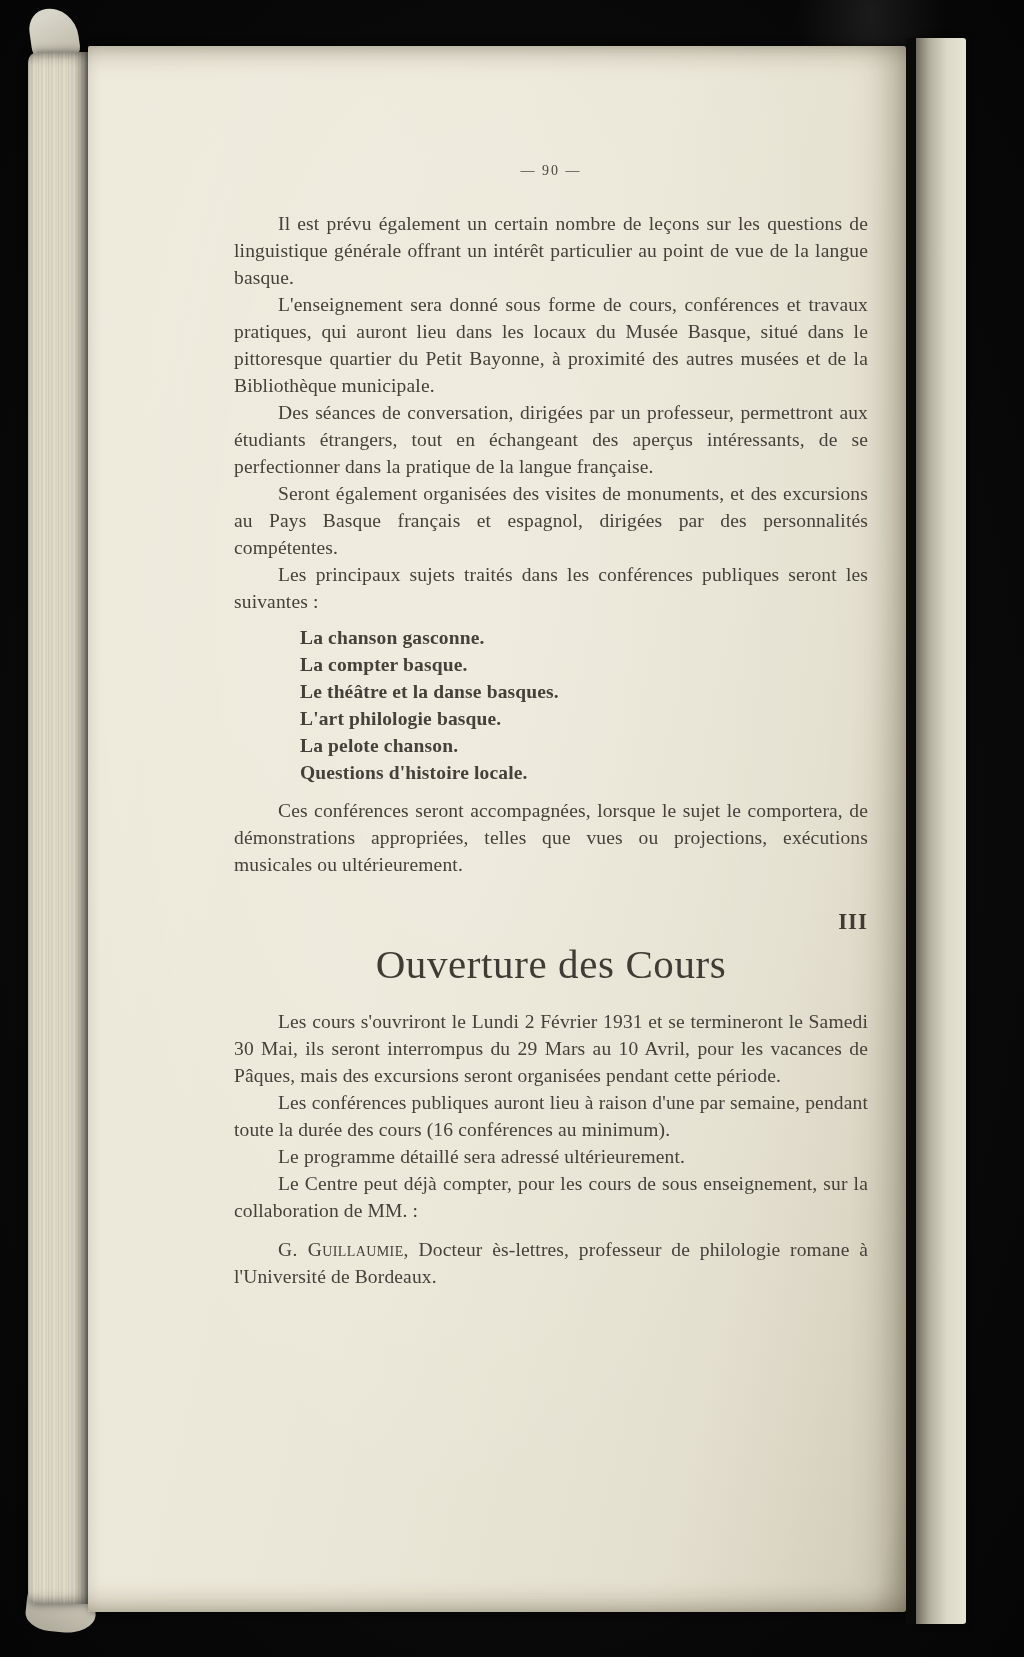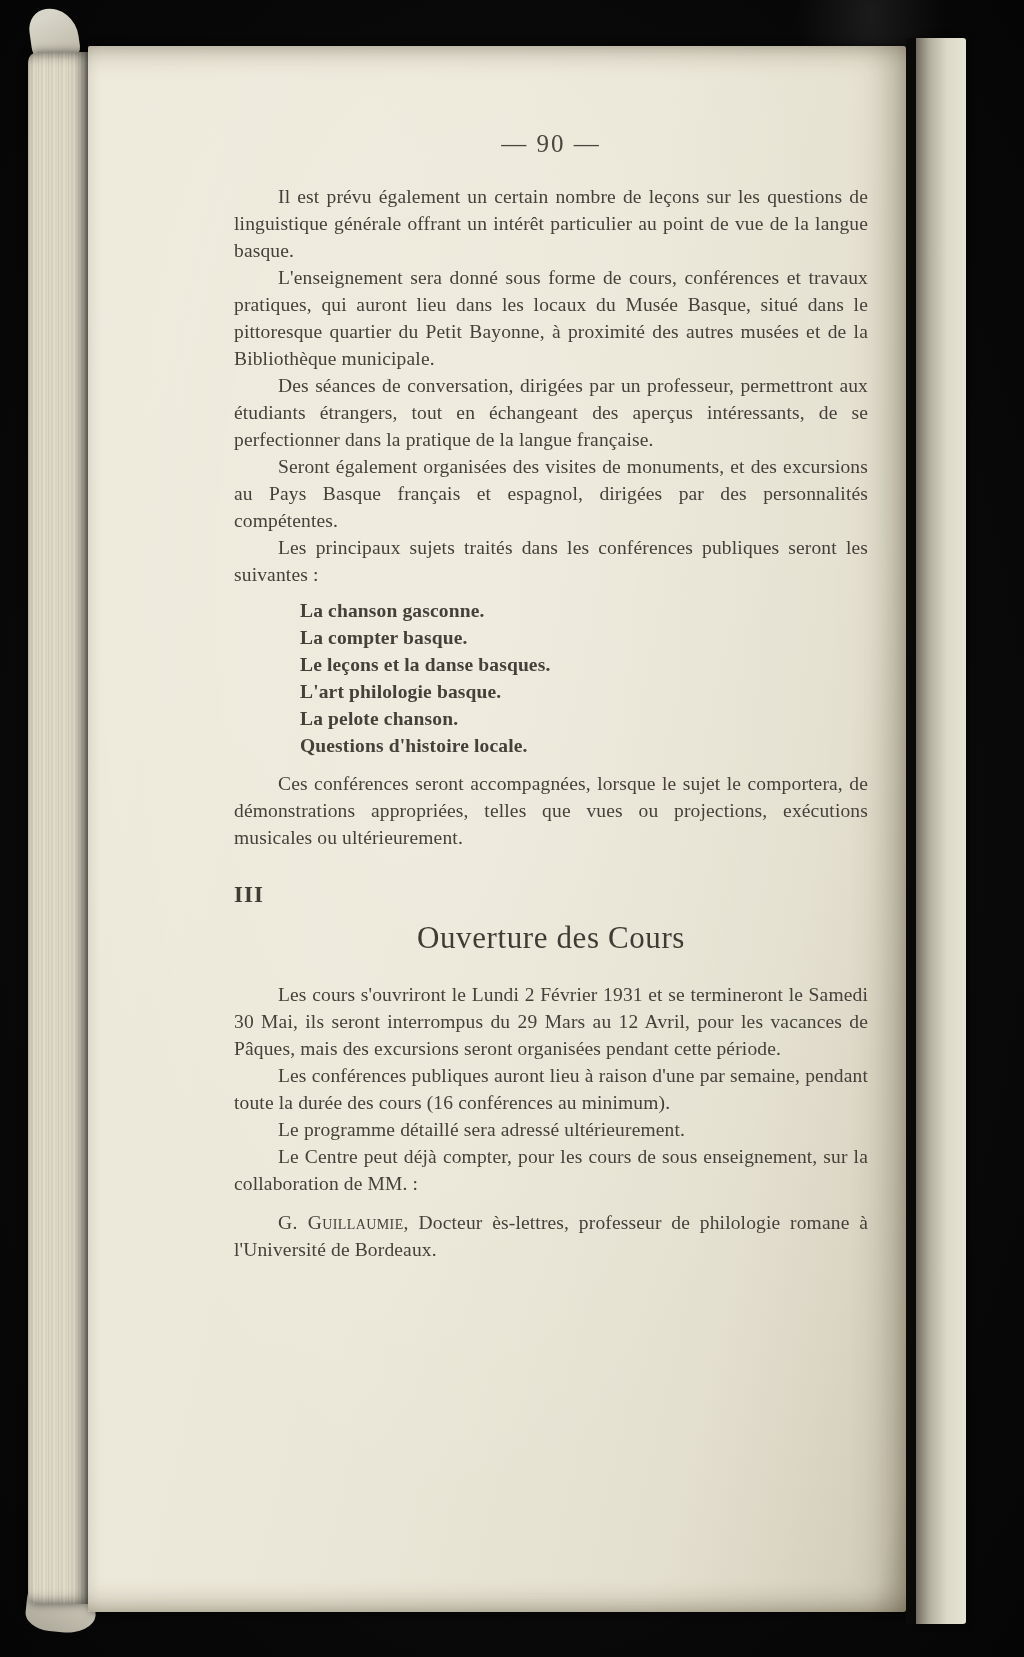--- a/index.html
+++ b/index.html
@@ -89,50 +89,50 @@
     left: 146px;
     top: 0;
     width: 634px;
     color: #45413a;
     font-size: 19.5px;
     line-height: 27px;
     letter-spacing: 0.15px;
   }
   .page-num {
     text-align: center;
-    padding-top: 84px;
+    padding-top: 111px;
     margin: 0 0 26px 0;
-    font-size: 25px;
+    font-size: 14px;
     letter-spacing: 2px;
     color: #4a463e;
   }
   p.body-par {
     margin: 0;
     text-align: justify;
     text-indent: 44px;
   }
   .topics {
     margin: 9px 0 11px 0;
     padding-left: 66px;
     font-weight: bold;
   }
   .topics div {
     line-height: 27px;
   }
   .section-number {
-    text-align: left;
+    text-align: right;
     font-weight: bold;
     font-size: 23px;
     letter-spacing: 1px;
     margin: 30px 0 16px 0;
     color: #403c34;
   }
   .section-title {
     text-align: center;
-    font-size: 31px;
+    font-size: 41px;
     letter-spacing: 0.6px;
     margin: 0 0 30px 0;
     color: #403c34;
   }
   p.author-par {
     margin: 12px 0 0 0;
     text-align: justify;
     text-indent: 44px;
   }
   .author-name {
@@ -164,32 +164,32 @@
 
       <p class="body-par">Il est prévu également un certain nombre de leçons sur les questions de linguistique générale offrant un intérêt particulier au point de vue de la langue basque.</p>
       <p class="body-par">L'enseignement sera donné sous forme de cours, conférences et travaux pratiques, qui auront lieu dans les locaux du Musée Basque, situé dans le pittoresque quartier du Petit Bayonne, à proximité des autres musées et de la Bibliothèque municipale.</p>
       <p class="body-par">Des séances de conversation, dirigées par un professeur, permettront aux étudiants étrangers, tout en échangeant des aperçus intéressants, de se perfectionner dans la pratique de la langue française.</p>
       <p class="body-par">Seront également organisées des visites de monuments, et des excursions au Pays Basque français et espagnol, dirigées par des personnalités compétentes.</p>
       <p class="body-par">Les principaux sujets traités dans les conférences publiques seront les suivantes :</p>
 
       <div class="topics">
         <div>La chanson gasconne.</div>
         <div>La compter basque.</div>
-        <div>Le leçons et la danse basques.</div>
+        <div>Le théâtre et la danse basques.</div>
         <div>L'art philologie basque.</div>
         <div>La pelote chanson.</div>
         <div>Questions d'histoire locale.</div>
       </div>
 
       <p class="body-par">Ces conférences seront accompagnées, lorsque le sujet le comportera, de démonstrations appropriées, telles que vues ou projections, exécutions musicales ou ultérieurement.</p>
 
       <div class="section-number">III</div>
       <div class="section-title">Ouverture des Cours</div>
 
-      <p class="body-par">Les cours s'ouvriront le Lundi 2 Février 1931 et se termineront le Samedi 30 Mai, ils seront interrompus du 29 Mars au 12 Avril, pour les vacances de Pâques, mais des excursions seront organisées pendant cette période.</p>
+      <p class="body-par">Les cours s'ouvriront le Lundi 2 Février 1931 et se termineront le Samedi 30 Mai, ils seront interrompus du 29 Mars au 10 Avril, pour les vacances de Pâques, mais des excursions seront organisées pendant cette période.</p>
       <p class="body-par">Les conférences publiques auront lieu à raison d'une par semaine, pendant toute la durée des cours (16 conférences au minimum).</p>
       <p class="body-par">Le programme détaillé sera adressé ultérieurement.</p>
       <p class="body-par">Le Centre peut déjà compter, pour les cours de sous enseignement, sur la collaboration de MM. :</p>
 
       <p class="author-par"><span class="author-name">G. Guillaumie,</span><span> Docteur ès-lettres, professeur de philologie romane à l'Université de Bordeaux.</span></p>
 
     </div>
   </div>
 
   <div class="gutter-gap"></div>

